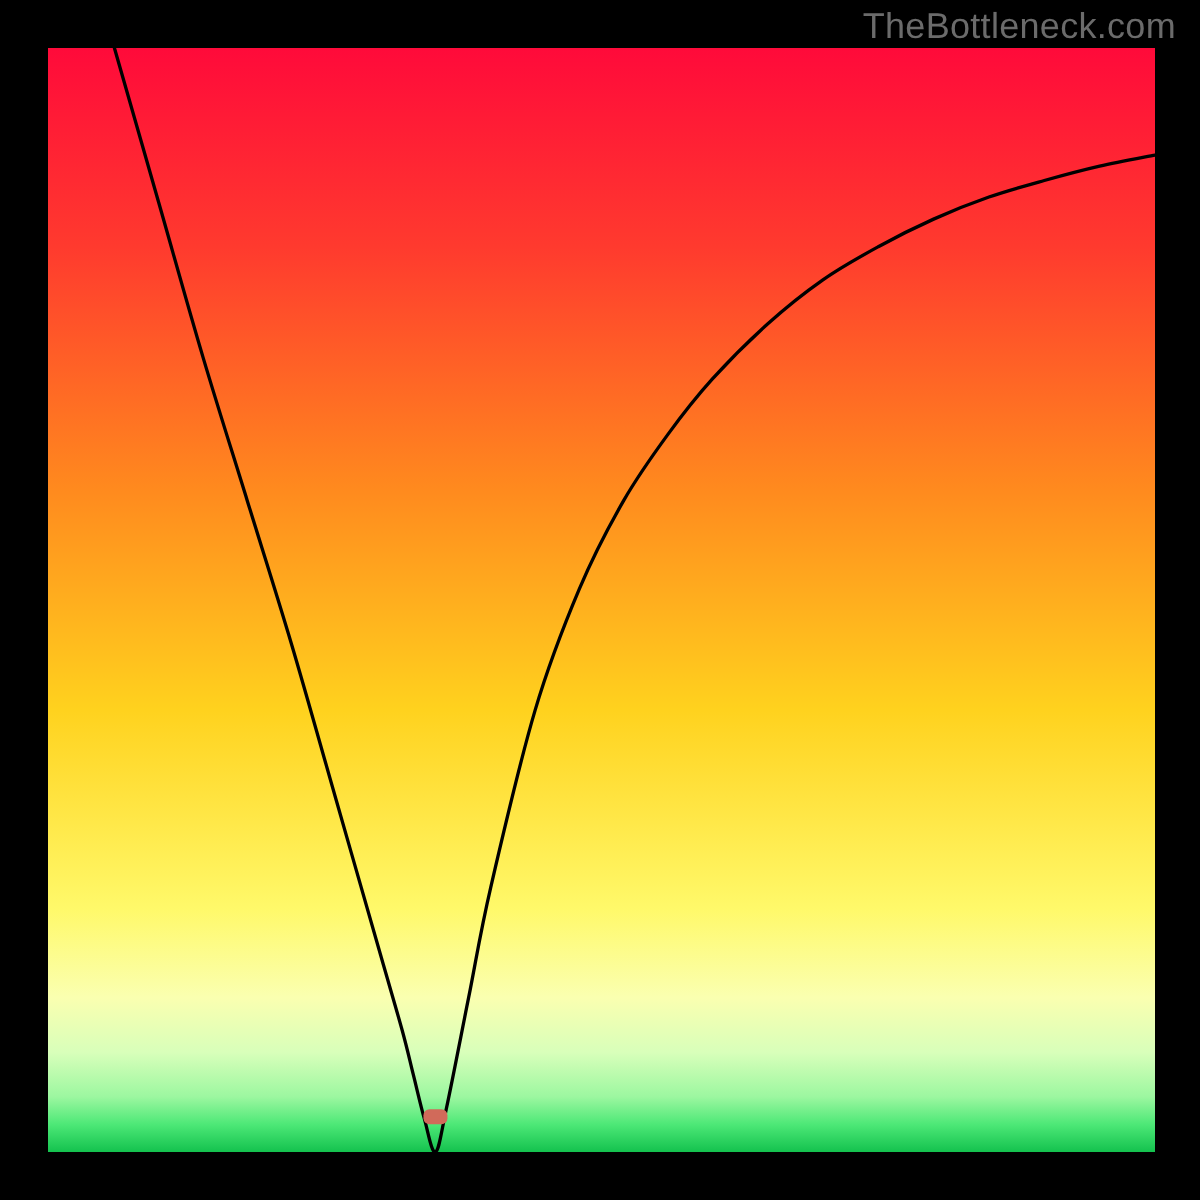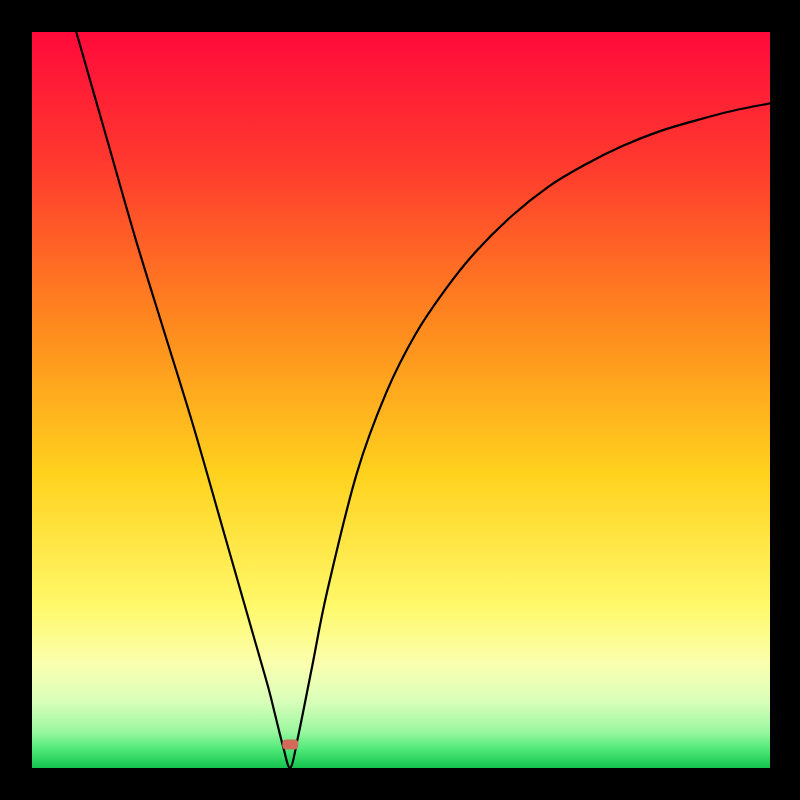--- a/index.html
+++ b/index.html
@@ -28,20 +28,21 @@
   }
   svg {
     display: block;
   }
 </style>
 </head>
 <body>
 
 <div class="canvas-wrap">
 
+  <div class="watermark">TheBottleneck.com</div>
 
   <svg id="chart-svg" width="800" height="800" viewBox="0 0 800 800">
     <defs>
       <linearGradient id="bg-grad" x1="0" y1="0" x2="0" y2="1">
           <stop offset="0%" stop-color="#ff0a3a"></stop>
           <stop offset="18%" stop-color="#ff3a2e"></stop>
           <stop offset="40%" stop-color="#ff8a1e"></stop>
           <stop offset="60%" stop-color="#ffd21e"></stop>
           <stop offset="78%" stop-color="#fff96a"></stop>
           <stop offset="86%" stop-color="#faffb0"></stop>

